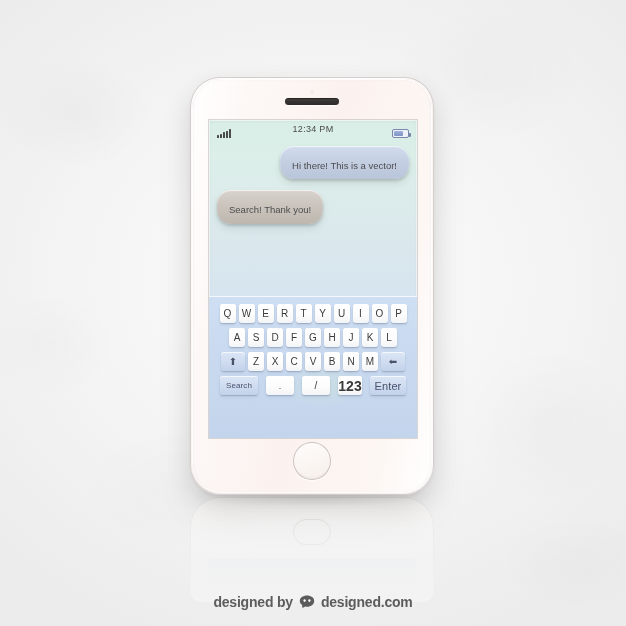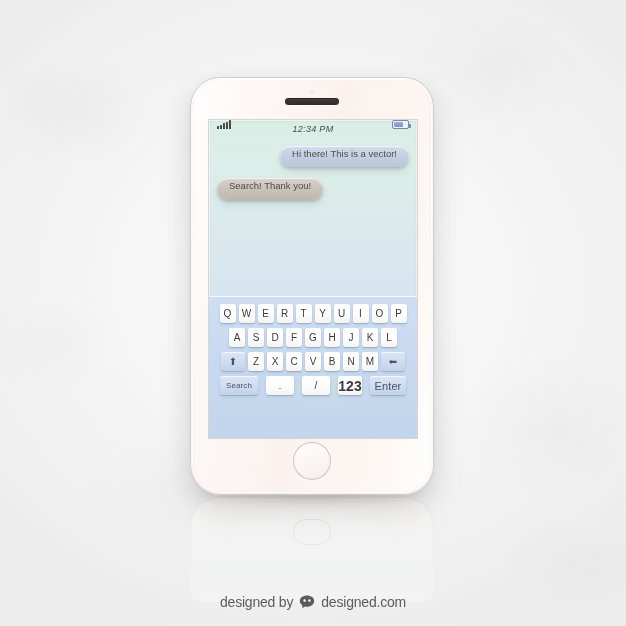--- a/index.html
+++ b/index.html
@@ -114,25 +114,24 @@
     overflow: hidden;
   }
 
   
   .status-bar {
     position: absolute;
     left: 0; top: 0;
     width: 100%;
     height: 18px;
     display: flex;
-    align-items: flex-start;
+    align-items: flex-end;
     justify-content: space-between;
     padding: 0 8px;
     box-sizing: border-box;
-    font-style: italic;
   }
 
   .signal {
     display: flex;
     align-items: flex-end;
     gap: 1px;
     height: 9px;
   }
   .signal i {
     display: block;
@@ -193,21 +192,21 @@
     padding: 0 8px;
     box-sizing: border-box;
   }
 
   .msg-row { display: flex; margin-bottom: 11px; }
   .msg-row.right { justify-content: flex-end; }
   .msg-row.left  { justify-content: flex-start; }
 
   .bubble {
     position: relative;
-    padding: 3px 12px 8px;
+    padding: 15px 12px 8px;
     border-radius: 14px;
     font-size: 9.5px;
     line-height: 1.1;
     color: #4d4d4d;
     white-space: nowrap;
     box-shadow:
       0 2px 3px rgba(0,0,0,0.16),
       0 5px 8px rgba(0,0,0,0.08),
       inset 0 1px 1px rgba(255,255,255,0.75);
     text-align: right;
@@ -390,21 +389,21 @@
     bottom: 16px;
     width: 100%;
     display: flex;
     align-items: center;
     justify-content: center;
     gap: 6px;
     z-index: 10;
   }
   .footer-text {
     font-size: 14px;
-    font-weight: normal;
+    font-weight: bold;
     color: #5c5c5c;
     letter-spacing: -0.2px;
     font-family: "Liberation Sans", sans-serif;
   }
   .freepik-logo {
     display: inline-block;
     width: 16px;
     height: 14px;
     position: relative;
   }

